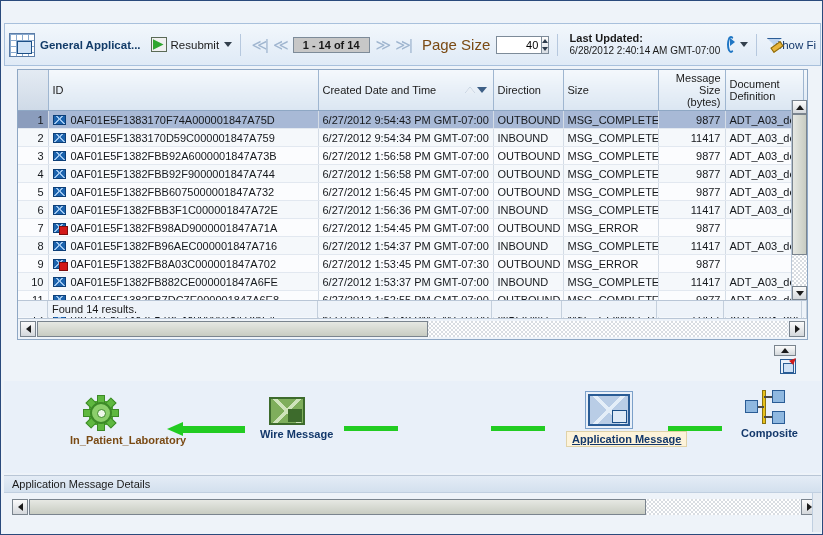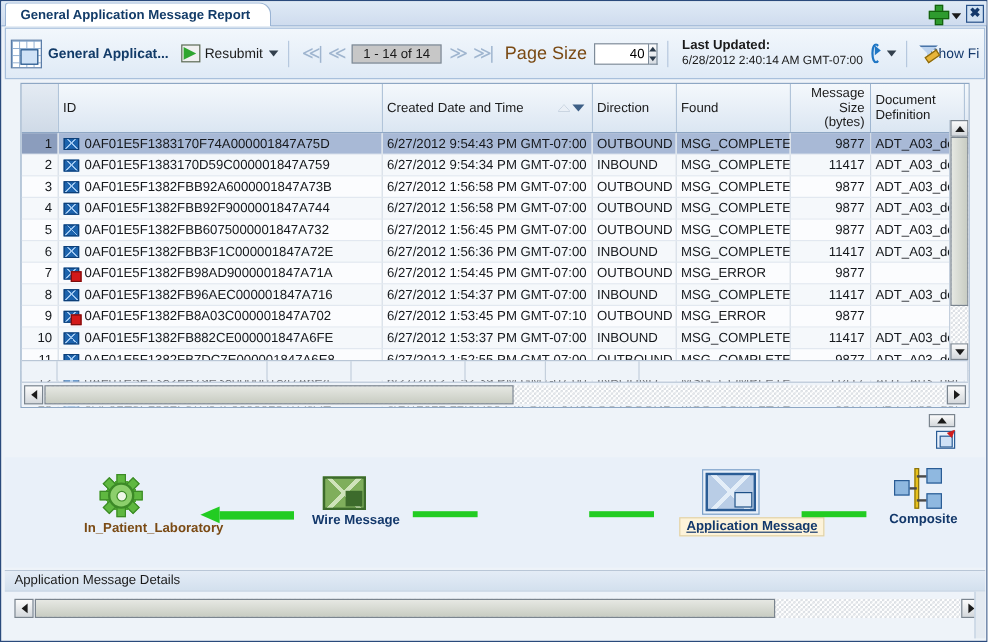--- a/index.html
+++ b/index.html
@@ -100,21 +100,21 @@
     border-left: 4px solid transparent; border-right: 4px solid transparent;
     border-top: 5px solid #33404d;
   }
   .tb-sep { width: 1px; height: 22px; background: #b6c8de; margin: 0 8px; }
   .nav-btn {
     font-size: 15px; color: #9fb5cf; margin: 0 3px; cursor: pointer;
     line-height: 1; user-select: none; letter-spacing: -2px;
   }
   .pager-box {
     background: #c7c7c7; border: 1px solid #7d8b99;
-    padding: 1px 9px; font-weight: normal; font-size: 11px; color: #1a1a1a;
+    padding: 1px 9px; font-weight: bold; font-size: 11px; color: #1a1a1a;
     margin: 0 3px; white-space: nowrap;
   }
   .ps-label { color: #7a4a14; font-size: 15px; margin-left: 8px; white-space: nowrap; }
   .ps-input {
     width: 46px; height: 18px; margin-left: 6px;
     border: 1px solid #7d8b99; background: #fff;
     text-align: right; font-size: 11px; padding: 0 3px;
     font-family: "Liberation Sans", sans-serif; color: #000;
   }
   .spinner {
@@ -388,30 +388,20 @@
   .right-edge-sb {
     position: absolute; right: 0; top: 0; bottom: 0; width: 9px;
     background: #e4eaf1; border-left: 1px solid #c0cfe0;
   }
 </style>
 </head>
 <body>
 
 <div id="app">
 
-  <div class="tabstrip">
-    <div class="tab">
-      <span>General Application Message Report</span>
-    </div>
-    <div class="titlebar-icons">
-      <div class="ic-plus"></div>
-      <div class="ic-caret"></div>
-      <div class="ic-close">✖</div>
-    </div>
-  </div>
 
   <div class="toolbar">
     <div class="tb-grid-ico"></div>
     <div class="tb-title">General Applicat...</div>
 
     <div class="tb-resubmit">
       <div class="ic-resubmit"></div>
       <span class="tb-lbl">Resubmit</span>
       <span class="tb-arrow"></span>
     </div>
@@ -465,21 +455,21 @@
         </colgroup>
       <thead>
         <tr>
           <th class="rowhdr"></th>
         <th class=""><span>ID</span></th>
             <th class=""><span>Created Date and Time</span><span class="sorticons">
                 <span class="tri-up"></span>
                 <span class="tri-dn"></span>
               </span></th>
             <th class=""><span>Direction</span></th>
-            <th class=""><span>Found</span></th>
+            <th class=""><span>Size</span></th>
             <th class="num"><span>Message Size (bytes)</span></th>
             <th class=""><span>Document Definition</span></th>
             <th class=""><span>Document</span></th>
           </tr>
       </thead>
       <tbody id="tbody">
           <tr class="row sel">
             <td class="rownum">1</td>
             <td class="">
               <div class="idcell">
@@ -600,21 +590,21 @@
             <td class="">HL7-2.3.1</td>
           </tr>
           <tr class="row">
             <td class="rownum">9</td>
             <td class="">
               <div class="idcell">
                 <span class="env err"></span>
                 <span>0AF01E5F1382FB8A03C000001847A702</span>
               </div>
             </td>
-            <td class="">6/27/2012 1:53:45 PM GMT-07:10</td>
+            <td class="">6/27/2012 1:53:45 PM GMT-07:30</td>
             <td class="">OUTBOUND</td>
             <td class="">MSG_ERROR</td>
             <td class="num">9877</td>
             <td class=""></td>
             <td class=""></td>
           </tr>
           <tr class="row alt">
             <td class="rownum">10</td>
             <td class="">
               <div class="idcell">
@@ -672,20 +662,23 @@
             <td class="">MSG_COMPLETE</td>
             <td class="num">9877</td>
             <td class="">ADT_A03_def</td>
             <td class="">HL7-2.3.1</td>
           </tr>
         </tbody>
     </table>
 
     <div class="tfoot">
       <div class="cell" style="width:30px"></div>
+      <div class="cell" style="width:270px">
+        <span>Found 14 results.</span>
+      </div>
       <div class="cell" style="width:175px"></div>
       <div class="cell" style="width:70px"></div>
       <div class="cell" style="width:95px"></div>
       <div class="cell" style="width:67px"></div>
       <div class="cell" style="width:78px"></div>
       <div class="cell" style="flex:1"></div>
     </div>
 
     <div class="hscroll">
       <div class="sb-btn">

